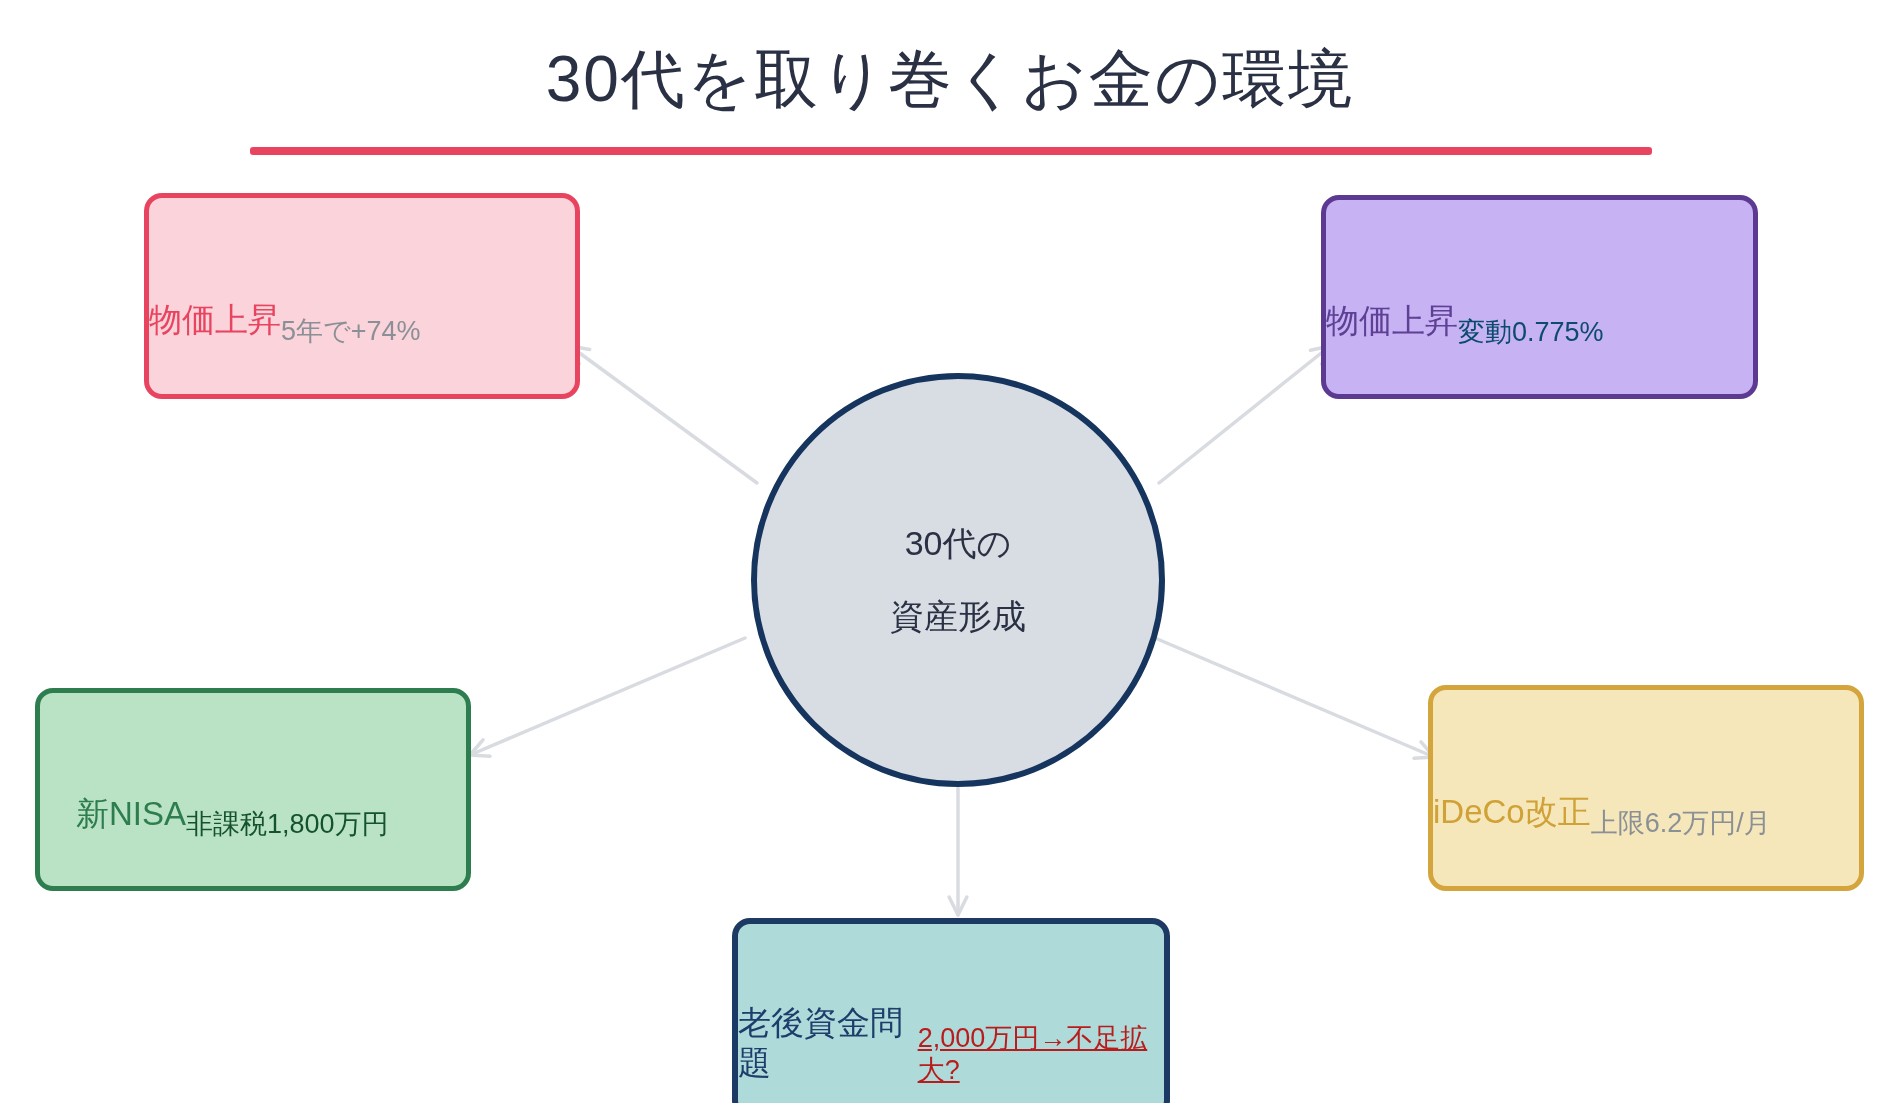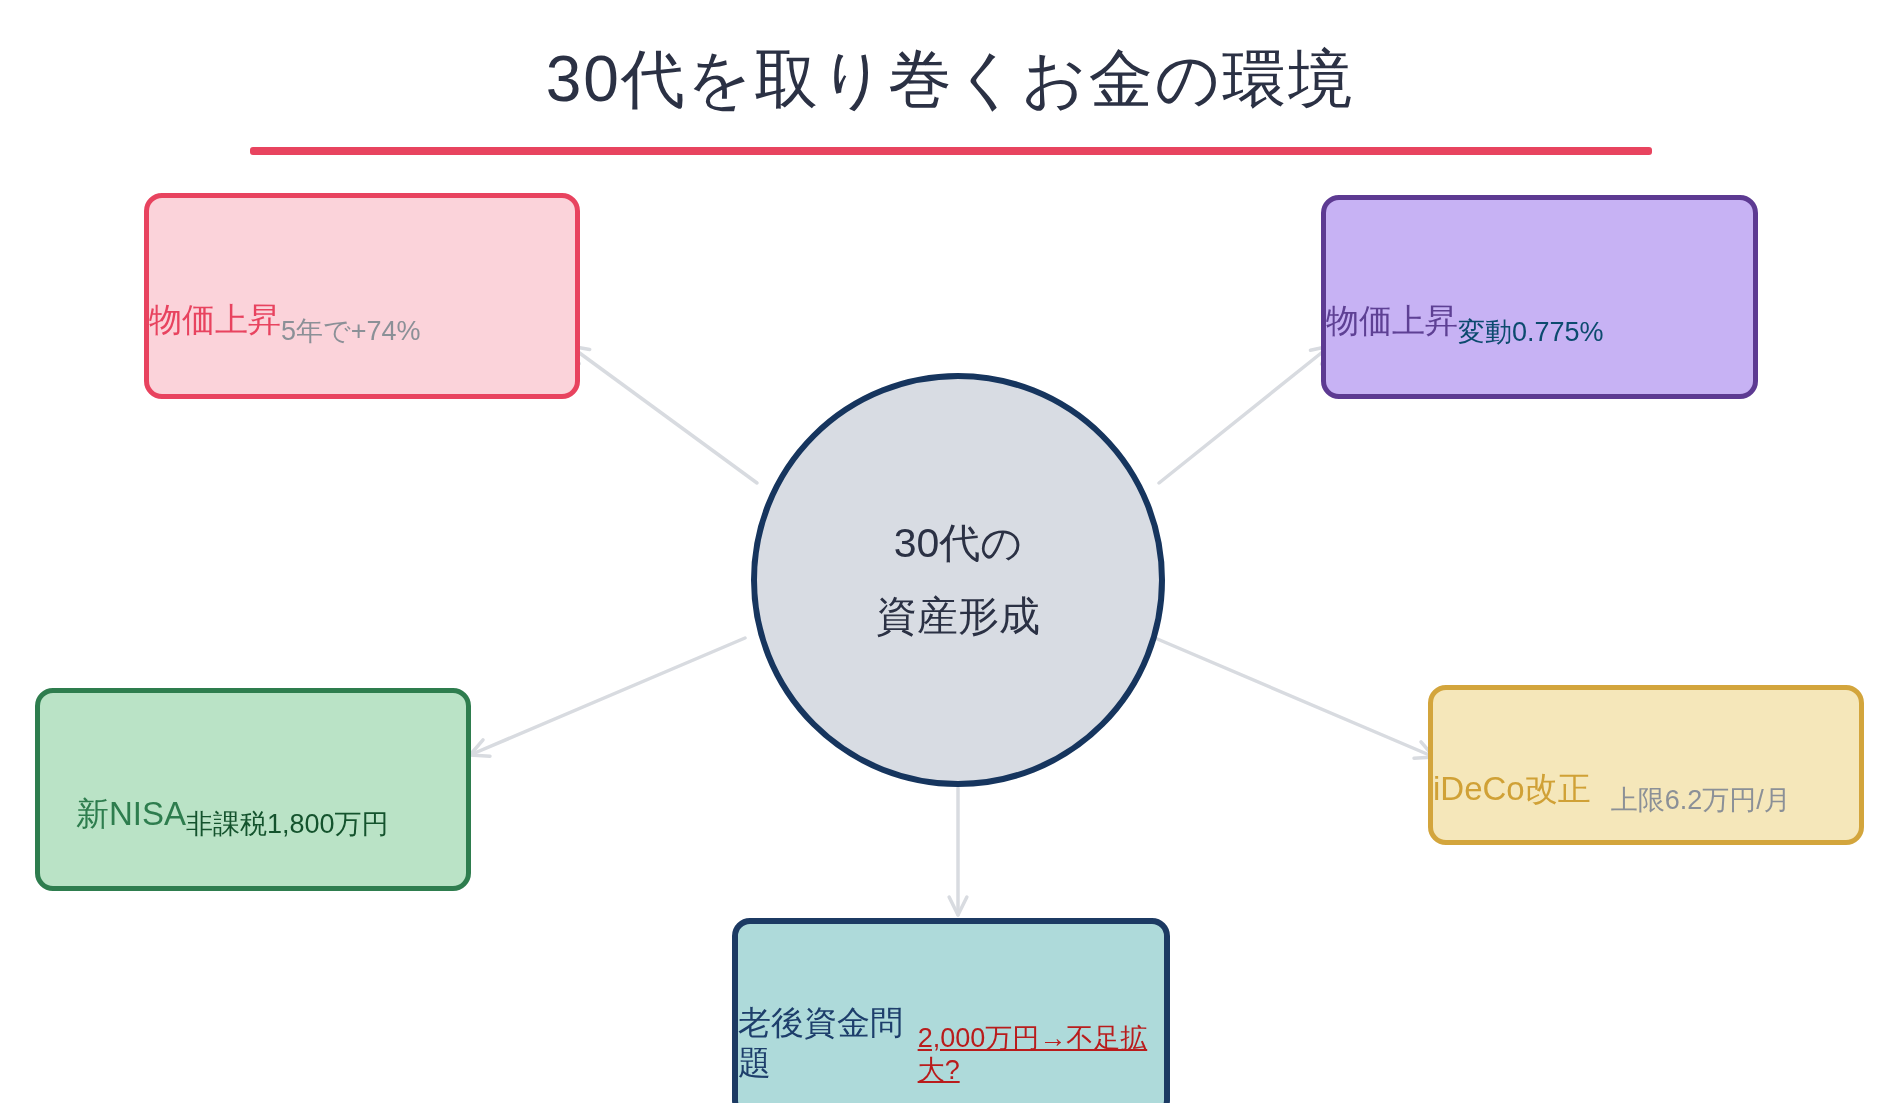--- a/index.html
+++ b/index.html
@@ -41,27 +41,27 @@
   .node-subtitle{
     font-size:27px;margin-top:22px;line-height:1.2;
   }
   .center-circle{
     position:absolute;left:751px;top:373px;width:414px;height:414px;
     border-radius:50%;border:6px solid;box-sizing:border-box;
     z-index:2;
     display:flex;flex-direction:column;align-items:center;justify-content:center;
   }
   .center-line{
-    font-size:41px;line-height:73px;text-align:center;
+    font-size:34px;line-height:73px;text-align:center;
   }
   
   .node-inflation     {left:144px; top:193px; width:436px; height:206px;}
   .node-interest-rate {left:1321px;top:195px; width:437px; height:204px;}
   .node-new-nisa      {left:35px;  top:688px; width:436px; height:203px;}
-  .node-ideco         {left:1428px;top:685px; width:436px; height:160px;gap:20px;}
+  .node-ideco         {left:1428px;top:685px; width:436px; height:206px;}
   .node-retirement    {left:732px; top:918px; width:438px; height:200px;border-width:6px;padding-top:50px;}
 </style>
 </head>
 <body>
 
 <div class="stage">
 
   <h1 class="page-title" style="color: rgb(43, 49, 68);">30代を取り巻くお金の環境</h1>
   <div class="title-underline" style="background: rgb(232, 68, 95);"></div>
 

